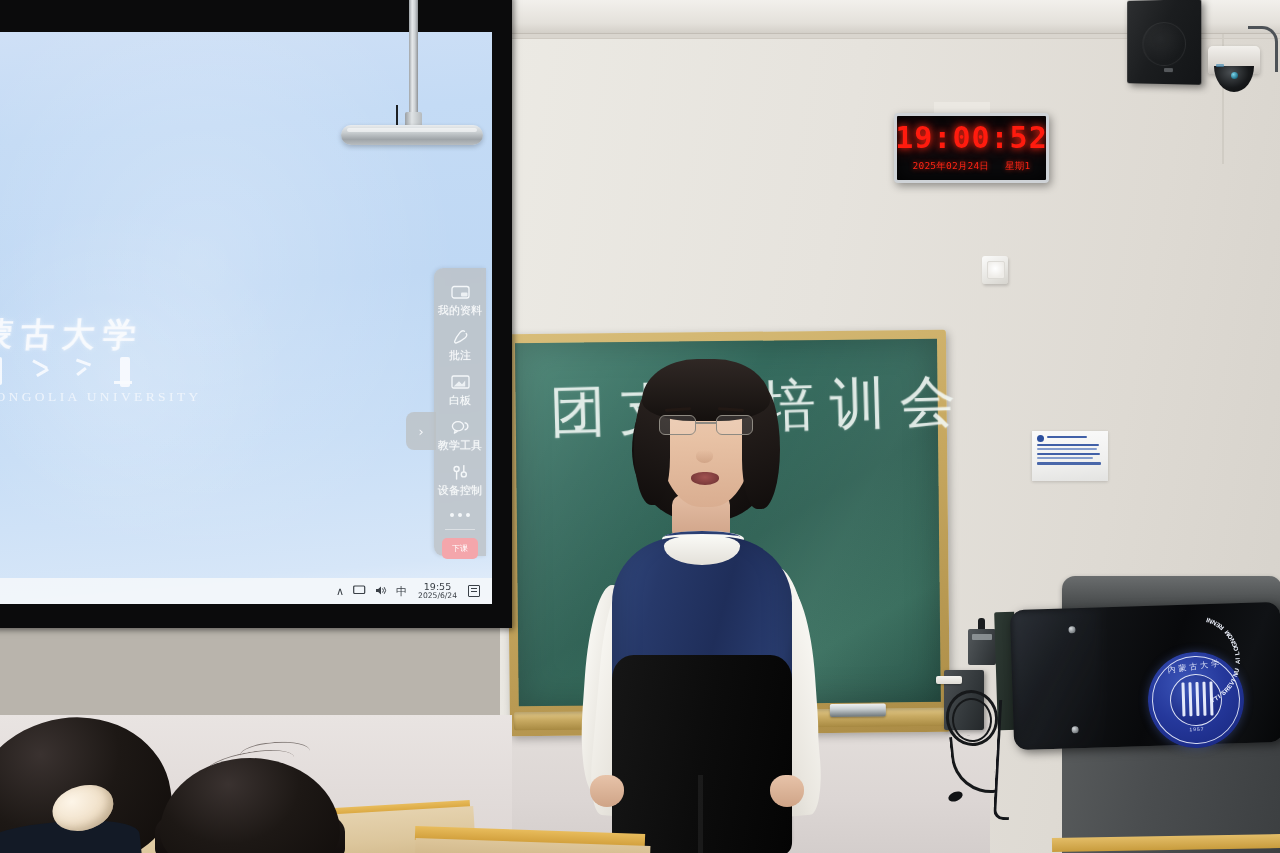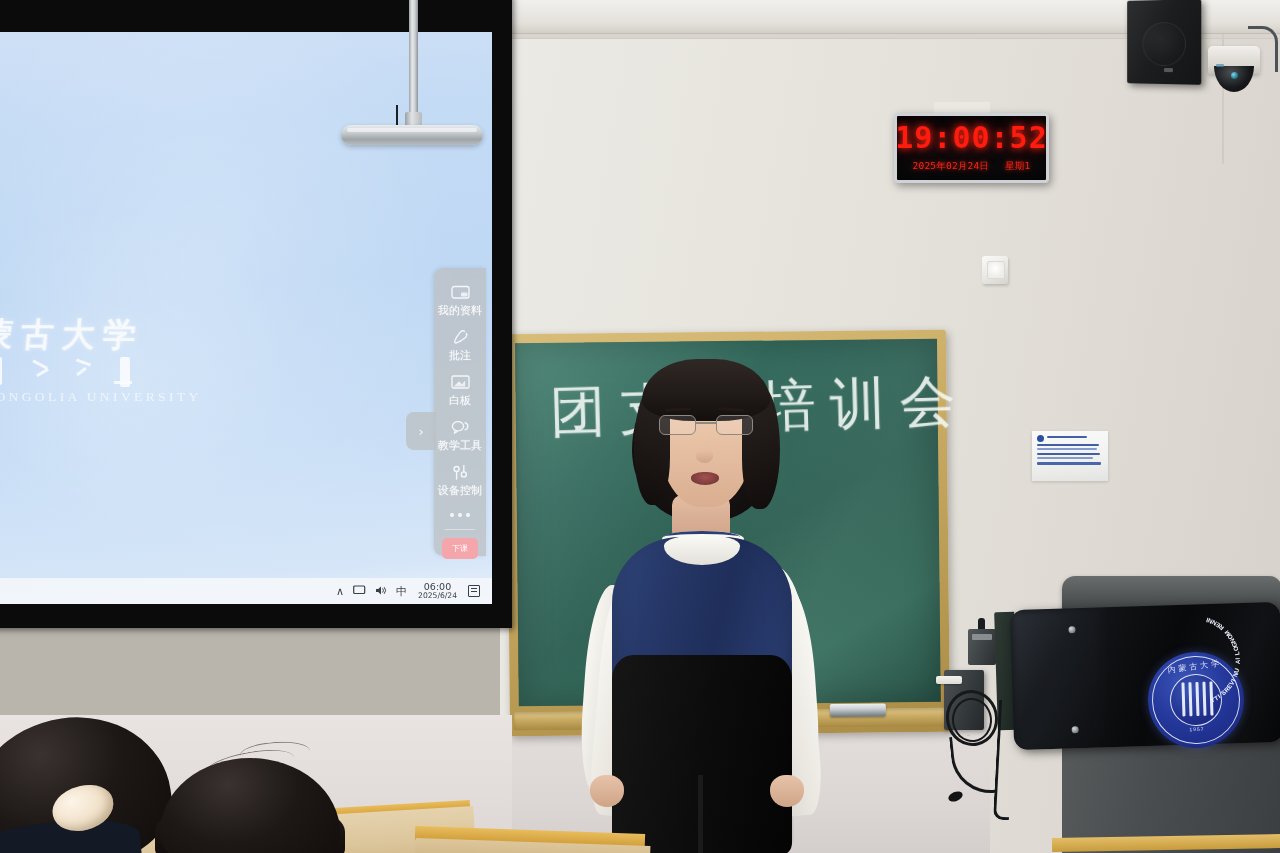--- a/index.html
+++ b/index.html
@@ -850,21 +850,21 @@
           </svg>
         </span>
         <span class="tsk-ico">
           <svg width="12" height="11" viewBox="0 0 12 11">
             <path d="M1 4h2.2L6 1.4v8.2L3.2 7H1z" fill="#3a4047"></path>
             <path d="M7.6 3.4a3.3 3.3 0 010 4.2M9.2 2.2a5 5 0 010 6.6" fill="none" stroke="#3a4047" stroke-width="1"></path>
           </svg>
         </span>
         <span class="tsk-ico">中</span>
         <span class="tsk-clock">
-          <span class="t">06:00</span>
+          <span class="t">19:55</span>
           <span class="d">2025/6/24</span>
         </span>
         <span class="tsk-action"></span>
       </div>
     </div>
 
     <div class="toolbar">
       <div class="tb-item">
         <span class="tb-ico">
           <svg width="19" height="16" viewBox="0 0 19 16">

